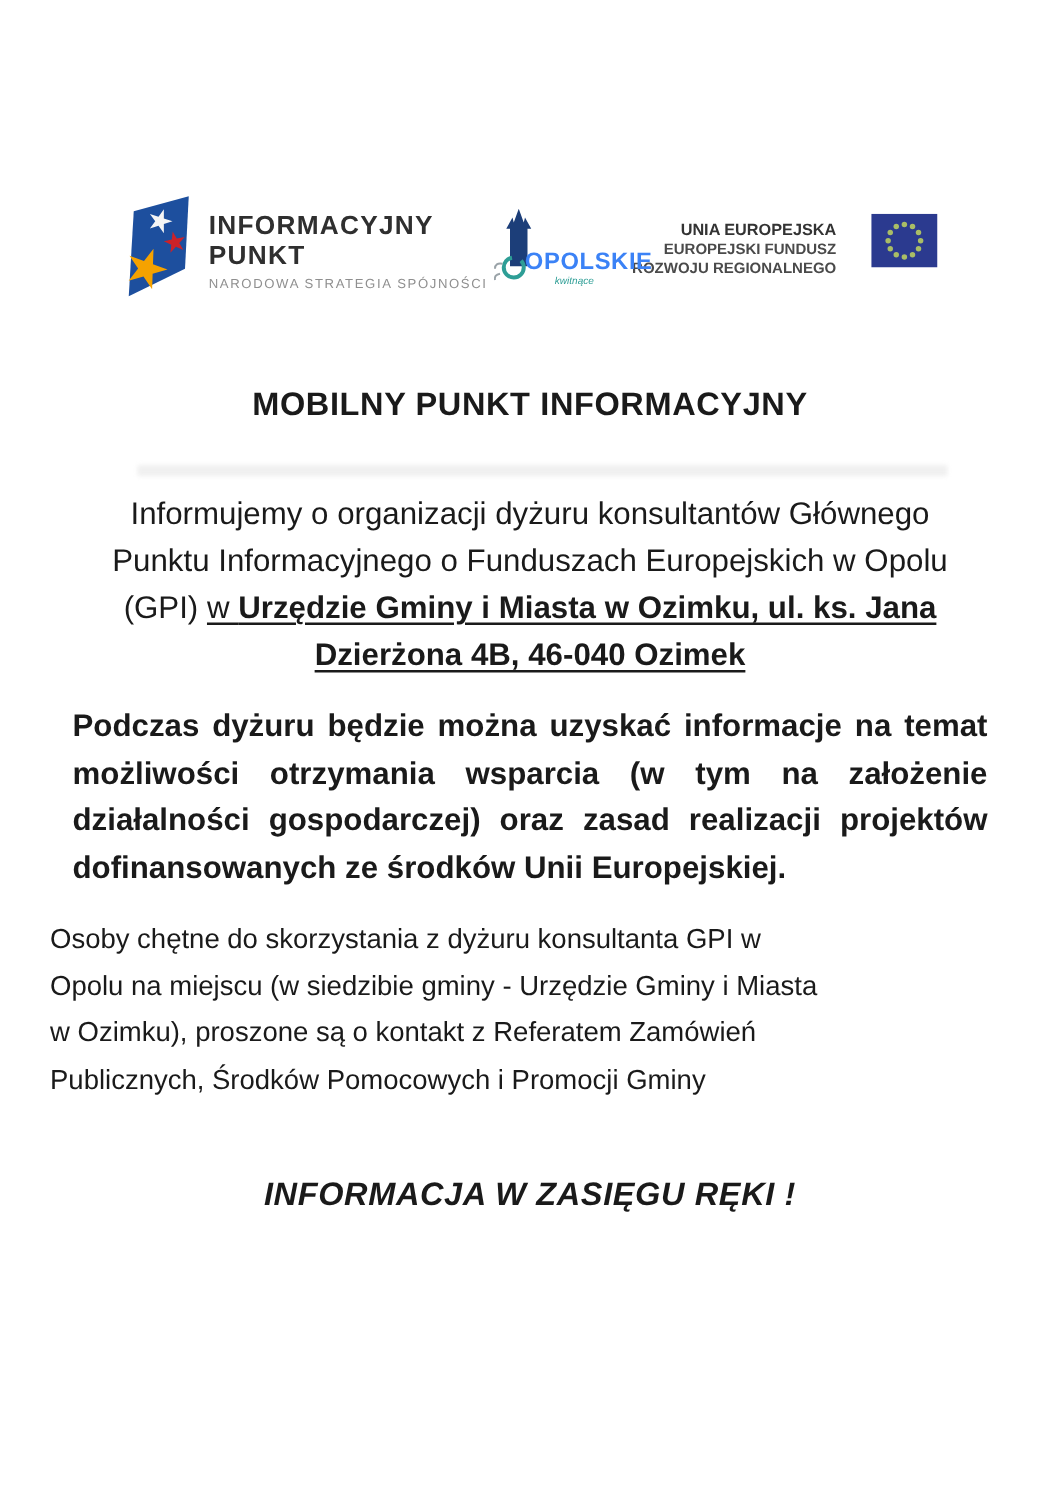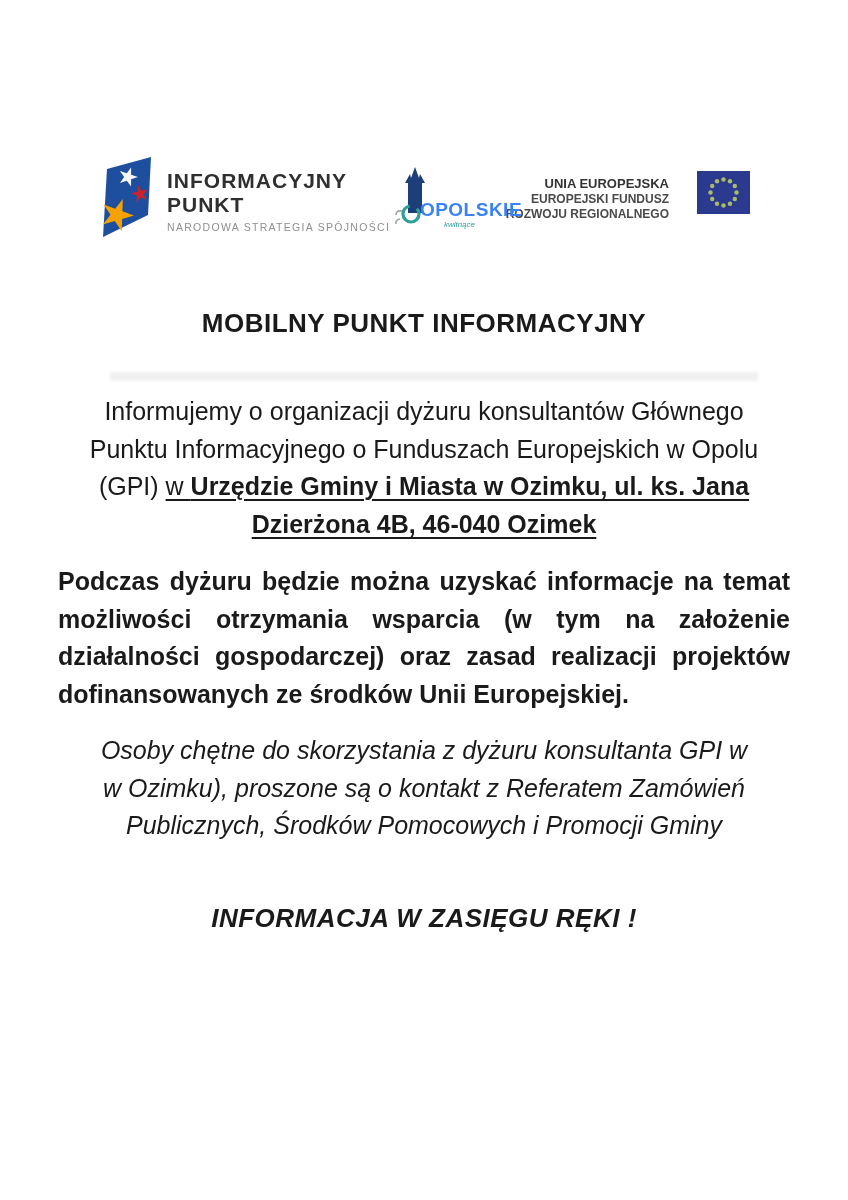--- a/index.html
+++ b/index.html
@@ -35,21 +35,21 @@
   .title{text-align:center;font-size:26px;font-weight:bold;letter-spacing:0.5px;line-height:30px;}
 
   .intro{margin:55px 40px 0;text-align:center;font-size:25px;line-height:37.5px;}
   .b{font-weight:bold;}
   .u{text-decoration:underline;text-decoration-thickness:2px;text-underline-offset:4px;}
 
   .details{margin:20px 58px 0;font-size:25px;font-weight:bold;line-height:37.5px;}
   .details .jline{text-align:justify;text-align-last:justify;}
   .details .lastline{text-align:left;}
 
-  .contact{margin:19px 40px 0;text-align:center;font-size:25px;line-height:37.5px;font-style:italic;}
+  .contact{margin:19px 40px 0;text-align:left;font-size:22px;line-height:37.5px;}
   .phone{margin:8px 40px 0;text-align:center;font-size:25px;line-height:37.5px;}
 
   .slogan{margin:58px 40px 0;text-align:center;font-size:26px;font-weight:bold;
           font-style:italic;letter-spacing:0.5px;}
 </style>
 </head>
 <body>
 
 <div class="page">
 
@@ -130,20 +130,21 @@
 
     <div class="details">
       <div class="jline">Podczas dyżuru będzie można uzyskać informacje na temat</div>
       <div class="jline">możliwości otrzymania wsparcia (w tym na założenie</div>
       <div class="jline">działalności gospodarczej) oraz zasad realizacji projektów</div>
       <div class="lastline">dofinansowanych ze środków Unii Europejskiej.</div>
     </div>
 
     <div class="contact">
       <div>Osoby chętne do skorzystania z dyżuru konsultanta GPI w</div>
+      <div>Opolu na miejscu (w siedzibie gminy - Urzędzie Gminy i Miasta</div>
       <div>w Ozimku), proszone są o kontakt z Referatem Zamówień</div>
       <div>Publicznych, Środków Pomocowych i Promocji Gminy</div>
     </div>
 
 
     <div class="slogan">INFORMACJA W ZASIĘGU RĘKI !</div>
 
   </div>
 </div>
 

